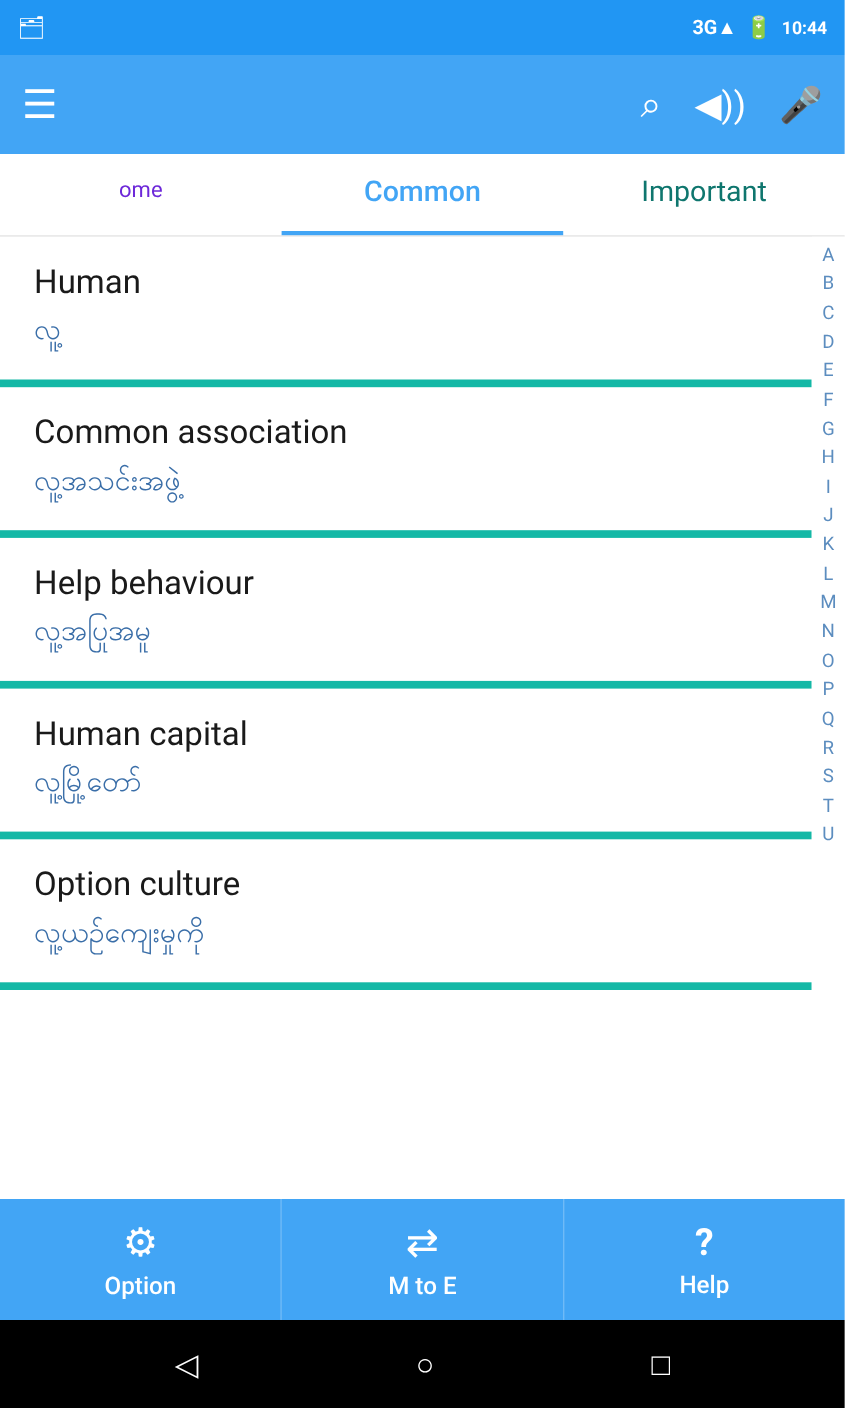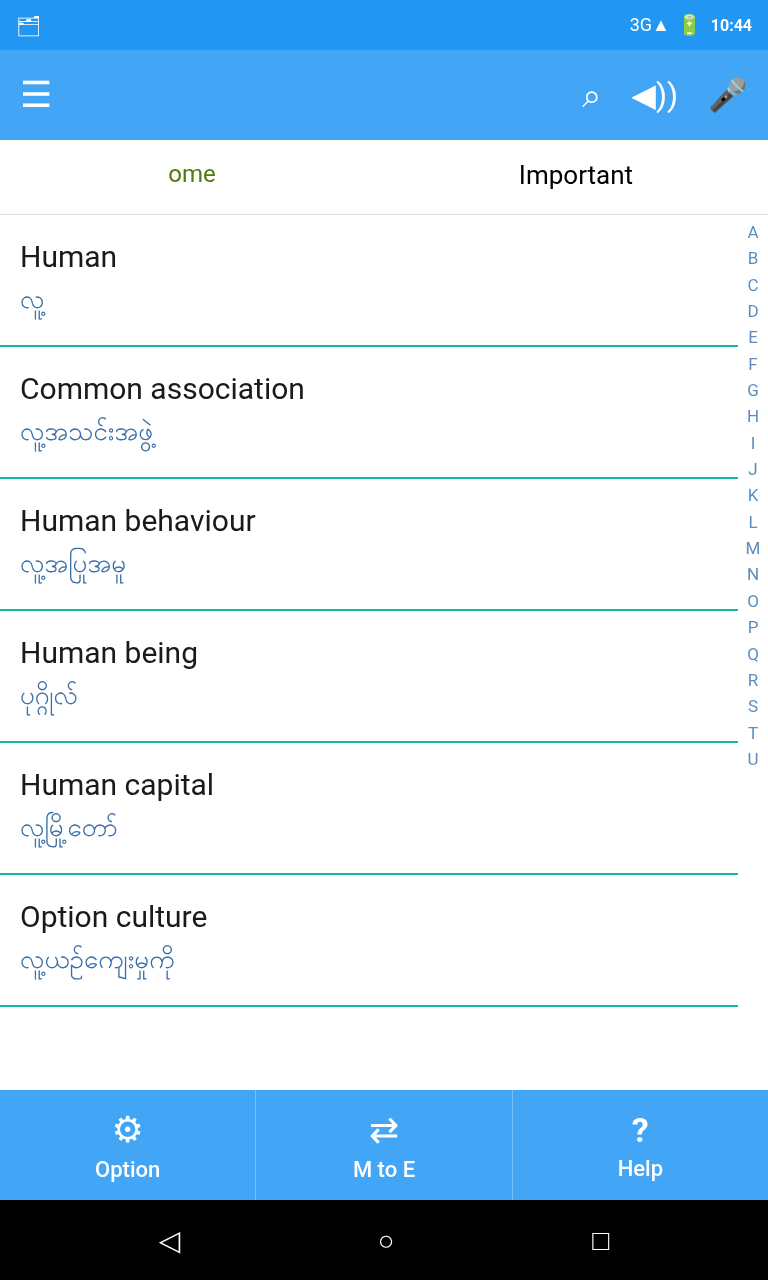--- a/index.html
+++ b/index.html
@@ -48,21 +48,21 @@
       display: flex;
       border-bottom: 1px solid #ddd;
       padding: 0;
       overflow: hidden;
     }
     .tab {
       flex: 1;
       text-align: center;
       padding: 20px 10px;
       font-size: 26px;
-      color: #000000;
+      color: #0f766e;
       cursor: pointer;
       border-bottom: 4px solid transparent;
       white-space: nowrap;
     }
     .tab.active {
       color: #42A5F5;
       border-bottom: 4px solid #42A5F5;
       font-weight: 500;
     }
 
@@ -70,22 +70,22 @@
     .content {
       flex: 1;
       display: flex;
       overflow: hidden;
     }
     .word-list {
       flex: 1;
       overflow-y: auto;
     }
     .word-item {
-      padding: 24px 20px;
-      border-bottom: 2px solid #14b8a6;
+      padding: 24px 31px;
+      border-bottom: 7px solid #14b8a6;
       cursor: pointer;
     }
     .word-english {
       font-size: 30px;
       color: #1a1a1a;
       font-weight: 400;
       margin-bottom: 8px;
     }
     .word-myanmar {
       font-size: 26px;
@@ -152,63 +152,60 @@
   </style>
 </head>
 <body>
 
 <div class="status-bar">
   <div class="status-left">
     
     <span style="font-size:20px;">🗂</span>
   </div>
   <div class="status-icons">
-    <span style="font-size:18px; font-weight:normal;">3G▲</span>
+    <span style="font-size:18px; font-weight:bold;">3G▲</span>
     <span style="font-size:20px;">🔋</span>
     <span style="font-size:16px; font-weight:700;">10:44</span>
   </div>
 </div>
 
 <div class="toolbar">
   <span class="toolbar-icon" style="font-size:36px; line-height:1;">☰</span>
   <div class="toolbar-spacer"></div>
   <div class="toolbar-right">
     <span class="toolbar-icon" style="font-size:34px;">⌕</span>
     <span class="toolbar-icon" style="font-size:32px;">◀))</span>
     <span class="toolbar-icon" style="font-size:32px;">🎤</span>
   </div>
 </div>
 
 <div class="tabs">
-  <div class="tab" style="color:#4d7c0f; font-size:24px;">ome</div>
+  <div class="tab" style="color:#6d28d9; font-size:20px;">ome</div>
+  <div class="tab active">Common</div>
   <div class="tab">Important</div>
 </div>
 
 <div class="content">
   <div class="word-list">
 
     <div class="word-item">
       <div class="word-english">Human</div>
       <div class="word-myanmar">လူ့</div>
     </div>
 
     <div class="word-item">
       <div class="word-english">Common association</div>
       <div class="word-myanmar">လူ့အသင်းအဖွဲ့</div>
     </div>
 
     <div class="word-item">
-      <div class="word-english">Human behaviour</div>
+      <div class="word-english">Help behaviour</div>
       <div class="word-myanmar">လူ့အပြုအမူ</div>
     </div>
 
-    <div class="word-item">
-      <div class="word-english">Human being</div>
-      <div class="word-myanmar">ပုဂ္ဂိုလ်</div>
-    </div>
 
     <div class="word-item">
       <div class="word-english">Human capital</div>
       <div class="word-myanmar">လူ့မြို့တော်</div>
     </div>
 
     <div class="word-item">
       <div class="word-english">Option culture</div>
       <div class="word-myanmar">လူ့ယဉ်ကျေးမှုကို</div>
     </div>

